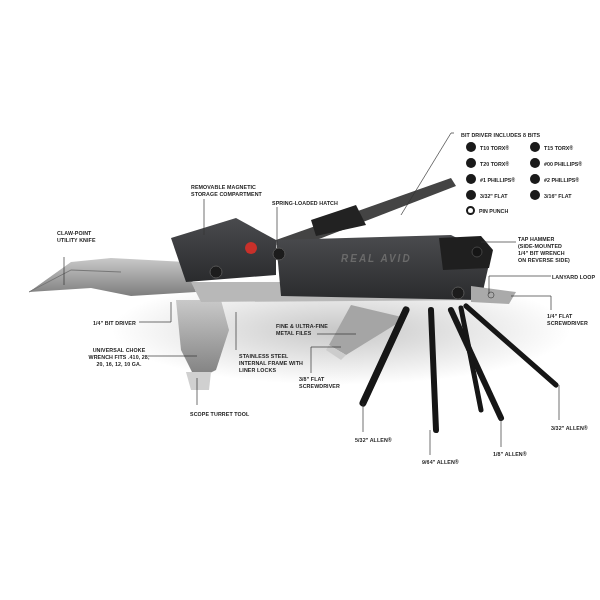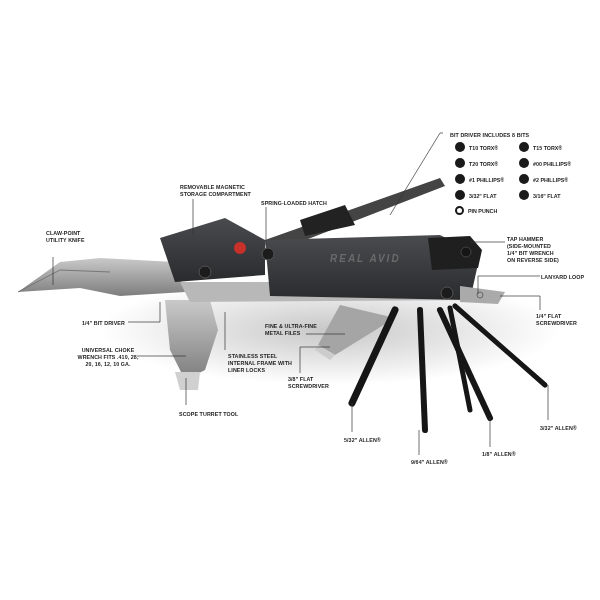--- a/index.html
+++ b/index.html
@@ -1,17 +1,17 @@
 <!DOCTYPE html>
 <html><head>
 <meta charset="utf-8">
 <style>
   html,body{margin:0;padding:0;background:#ffffff;}
   body{width:600px;height:600px;position:relative;overflow:hidden;font-family:"Liberation Sans","DejaVu Sans",sans-serif;}
-  .stage{position:absolute;left:0;top:0;width:559px;height:600px;}
+  .stage{position:absolute;left:11px;top:0;width:559px;height:600px;}
   .lbl{position:absolute;font-family:"Liberation Sans",sans-serif;font-weight:bold;font-size:6.2px;line-height:7px;color:#222;letter-spacing:0.1px;text-transform:uppercase;white-space:pre;transform:scaleX(0.86);transform-origin:left top;}
   .lbl.c{text-align:center;transform-origin:center top;}
   .bits-title{position:absolute;left:450px;top:131px;}
   .bit{position:absolute;display:flex;align-items:center;gap:4px;}
   .bit .ico{width:10px;height:10px;border-radius:50%;background:#1a1a1a;position:relative;flex:none;}
   .bit .txt{font-family:"Liberation Sans",sans-serif;font-weight:bold;font-size:6.2px;color:#222;white-space:nowrap;transform:scaleX(0.86);transform-origin:left center;}
   svg{position:absolute;left:0;top:0;}
 </style>
 </head>
 <body>

